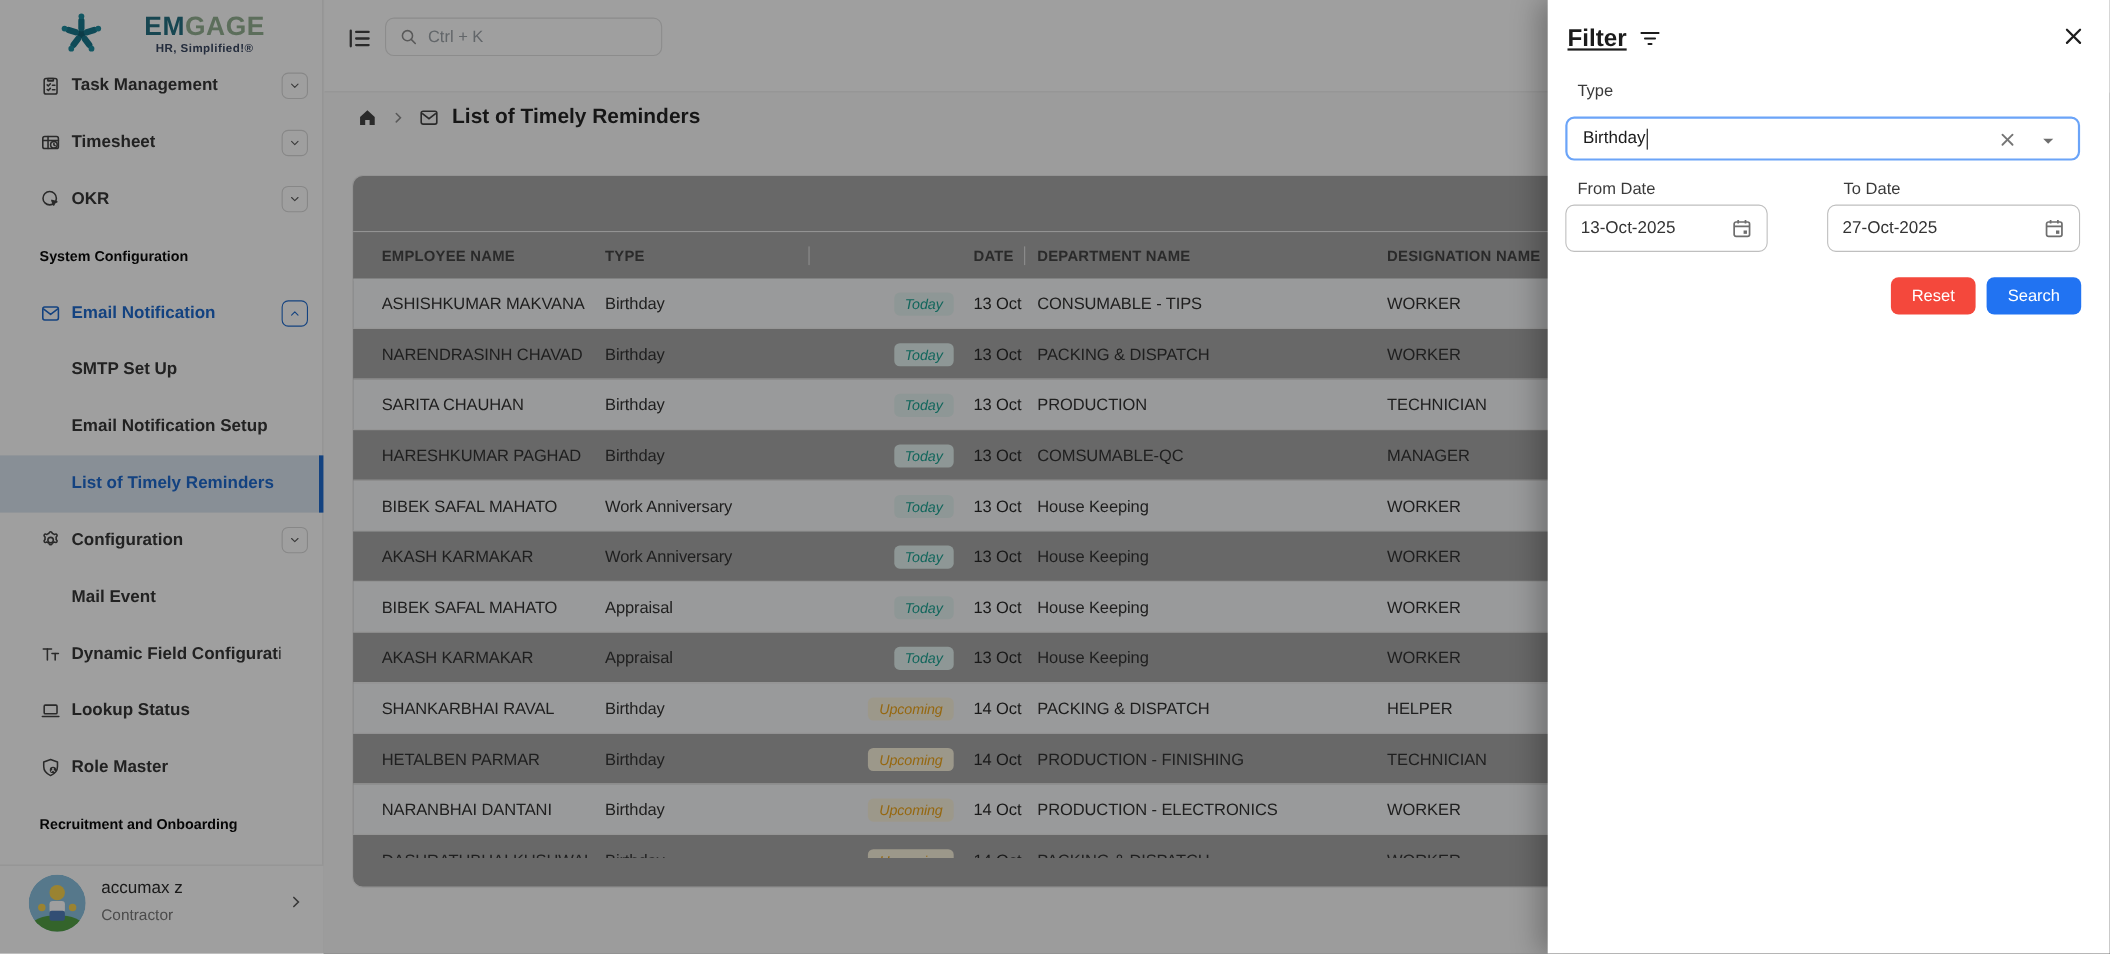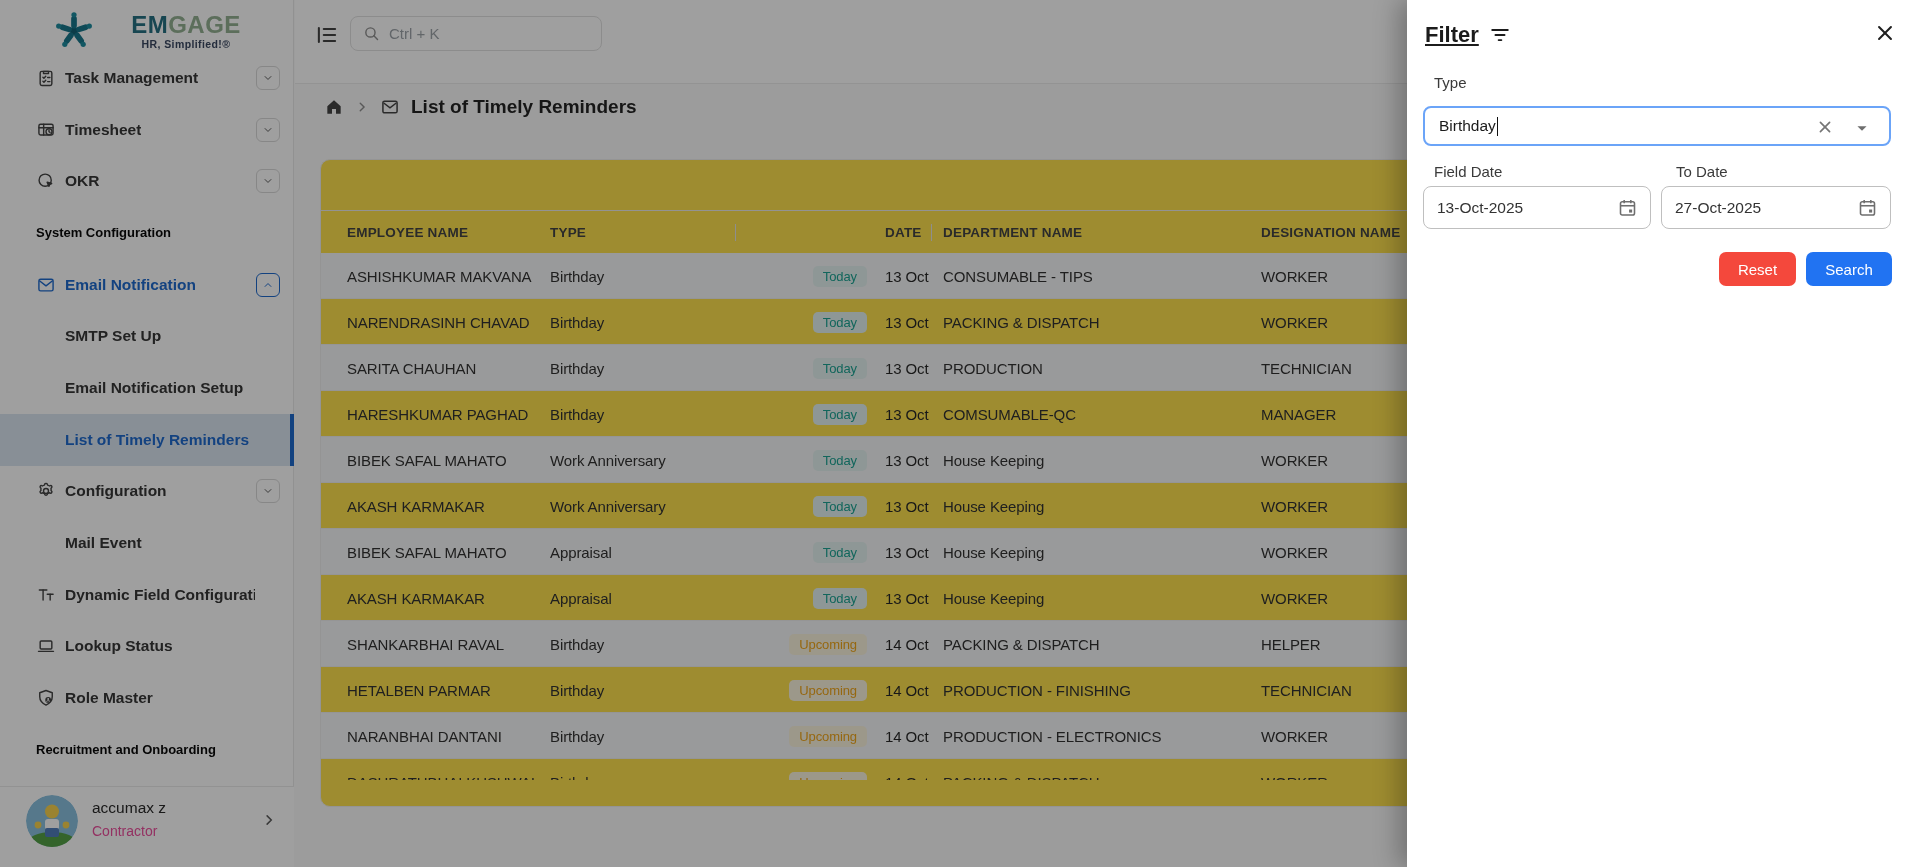--- a/index.html
+++ b/index.html
@@ -27,53 +27,53 @@
   .nav-row.selected .nlabel{color:var(--accent,#1765cc);}
   .nav-section{height:51.7px;display:flex;align-items:center;padding-left:36px;font-size:13px;color:#000000;box-sizing:border-box;}
   .chev-btn{position:absolute;right:14px;top:50%;transform:translateY(-50%);width:24px;height:24px;border:1px solid #d8d8d8;
             border-radius:6px;background:#fff;display:flex;align-items:center;justify-content:center;color:#555;box-sizing:border-box;}
   .chev-btn svg{width:14px;height:14px;}
   .chev-btn.up{border-color:var(--accent,#1765cc);color:var(--accent,#1765cc);}
   .user{position:absolute;left:0;bottom:0;width:294px;height:80px;border-top:1px solid #eaeaea;background:#fff;}
   .avatar{position:absolute;left:26px;top:8px;width:52px;height:52px;border-radius:50%;overflow:hidden;}
   .uversion{position:absolute;left:20px;top:61px;width:64px;text-align:center;font-size:11px;color:#555;margin-top:20px;}
   .uname{position:absolute;left:92px;top:12px;font-size:15.5px;color:#222;}
-  .urole{position:absolute;left:92px;top:36px;font-size:14px;color:#ec4899;}
+  .urole{position:absolute;left:92px;top:36px;font-size:14px;color:#737373;}
   .uchev{position:absolute;right:16px;top:24px;width:18px;height:18px;color:#555;}
 
   
   .topbar{position:absolute;left:295px;top:0;width:1623px;height:83px;background:#fff;border-bottom:1px solid #ececec;}
   .menu-btn{position:absolute;left:19px;top:22px;width:26px;height:26px;color:#3c3c3c;}
   .searchbox{position:absolute;left:55px;top:16px;width:252px;height:35px;border:1px solid #e0e0e0;border-radius:8px;
              background:#fff;display:flex;align-items:center;padding-left:12px;gap:9px;box-sizing:border-box;}
   .searchbox .sicon{width:17px;height:17px;color:#8a8a8a;}
   .searchbox .ph{font-size:15px;color:#9aa0a6;}
   .breadcrumb{position:absolute;left:324px;top:94px;height:26px;display:flex;align-items:center;gap:11px;}
   .bc-ico{width:20px;height:20px;color:#3c3c3c;}
   .bc-sep{width:14px;height:14px;color:#8a8a8a;}
   .bc-title{font-size:19px;font-weight:700;color:#1c1c1c;}
 
   
-  .card{position:absolute;left:320px;top:159px;width:1570px;height:648px;background:#fde047;border-radius:10px;
+  .card{position:absolute;left:320px;top:159px;width:1570px;height:648px;background:#a3a3a3;border-radius:10px;
         border:1px solid #ededed;box-sizing:border-box;overflow:hidden;}
   .thead{position:absolute;top:50px;left:0;right:0;height:43px;border-top:1px solid #ececec;border-bottom:1px solid #e4e4e4;}
   .hcell{position:absolute;top:0;height:43px;display:flex;align-items:center;font-size:13.5px;font-weight:700;
          color:#3d3d3d;letter-spacing:.2px;}
   .hdiv{position:absolute;top:13px;width:1px;height:17px;background:#e3e3e3;}
   .tbody{position:absolute;top:93px;left:0;right:0;height:527px;overflow:hidden;}
   .trow{position:relative;height:46px;border-bottom:1px solid #efefef;box-sizing:border-box;}
   .trow.stripe{background:#f6f7f8;}
   .cell{position:absolute;top:0;height:46px;display:flex;align-items:center;font-size:15px;color:#2b2b2b;letter-spacing:-.1px;}
   .c-emp{left:26px;width:192px;overflow:hidden;white-space:nowrap;}
   .c-type{left:229px;width:185px;}
   .c-badgewrap{left:420px;width:126px;justify-content:flex-end;}
   .c-date{left:564px;width:70px;color:#1f1f1f;}
   .c-dept{left:622px;width:300px;}
   .c-desig{left:940px;width:220px;}
-  .badge{display:inline-block;padding:3px 10px;border-radius:5px;font-size:13px;}
+  .badge{display:inline-block;padding:3px 10px;border-radius:5px;font-size:13px;font-style:italic;}
   .badge.today{color:var(--today-text,#14a08f);background:var(--today-bg,#e3f2f0);}
   .badge.upcoming{color:var(--upcoming-text,#efa312);background:var(--upcoming-bg,#fbf3dd);}
 
   
   .backdrop{position:absolute;inset:0;background:rgba(15,15,15,.40);z-index:40;}
   .drawer{position:absolute;left:1407px;top:0;width:511px;height:867px;background:#fff;z-index:50;
           box-shadow:-8px 0 24px rgba(0,0,0,.28);}
   .d-title{position:absolute;left:18px;top:22px;display:flex;align-items:center;gap:10px;
            font-size:22px;font-weight:700;color:#1c1c1c;text-decoration:underline;}
   .d-title .fico{width:22px;height:22px;color:#1c1c1c;}
@@ -82,21 +82,21 @@
   .lbl-type{left:27px;top:74px;}
   .lbl-from{left:27px;top:163px;}
   .lbl-to{left:269px;top:163px;}
   .inp{position:absolute;background:#fff;border-radius:8px;box-sizing:border-box;display:flex;align-items:center;}
   .inp-type{left:16px;top:106px;width:468px;height:40px;border:2px solid #6ba4f8;padding-left:14px;}
   .inp-type .val{font-size:15.5px;color:#1b1b1b;}
   .caret{display:inline-block;width:1.5px;height:19px;background:#111;margin-left:1px;}
   .inp-type .clr{position:absolute;right:54px;top:9px;width:20px;height:20px;color:#757575;}
   .inp-type .dda{position:absolute;right:16px;top:9px;width:22px;height:22px;color:#6e6e6e;}
   .inp-date{top:186px;height:43px;border:1px solid #bfbfbf;padding-left:13px;font-size:15.5px;color:#333;}
-  .inp-from{left:16px;width:228px;}
+  .inp-from{left:16px;width:184px;}
   .inp-to{left:254px;width:230px;}
   .inp-date .cal{position:absolute;right:12px;top:10px;width:21px;height:21px;color:#6e6e6e;}
   .btn{position:absolute;top:252px;height:34px;border:none;border-radius:7px;color:#fff;font-size:15px;
        font-family:inherit;display:flex;align-items:center;justify-content:center;cursor:pointer;}
   .btn-reset{left:312px;width:77px;background:var(--reset,#f4483c);}
   .btn-search{left:399px;width:86px;background:var(--search,#2173f2);}
 </style>
 </head>
 <body>
 
@@ -492,21 +492,21 @@
             <path d="M17.5 6.5l-11 11"></path>
           </svg>
       </span>
       <span class="dda">
         <svg viewBox="0 0 24 24">
             <path d="M7 10l5 5 5-5z" fill="currentColor"></path>
           </svg>
       </span>
     </div>
 
-    <label class="d-label lbl-from">Field Date</label>
+    <label class="d-label lbl-from">From Date</label>
     <label class="d-label lbl-to">To Date</label>
 
     <div class="inp inp-date inp-from">
       <span>13-Oct-2025</span>
       <span class="cal">
         <svg viewBox="0 0 24 24" fill="none" stroke="currentColor" stroke-width="1.8">
             <rect x="4" y="5.5" width="16" height="15" rx="2"></rect>
             <path d="M4 10h16"></path>
             <path d="M8.2 3.5v3.6"></path>
             <path d="M15.8 3.5v3.6"></path>

